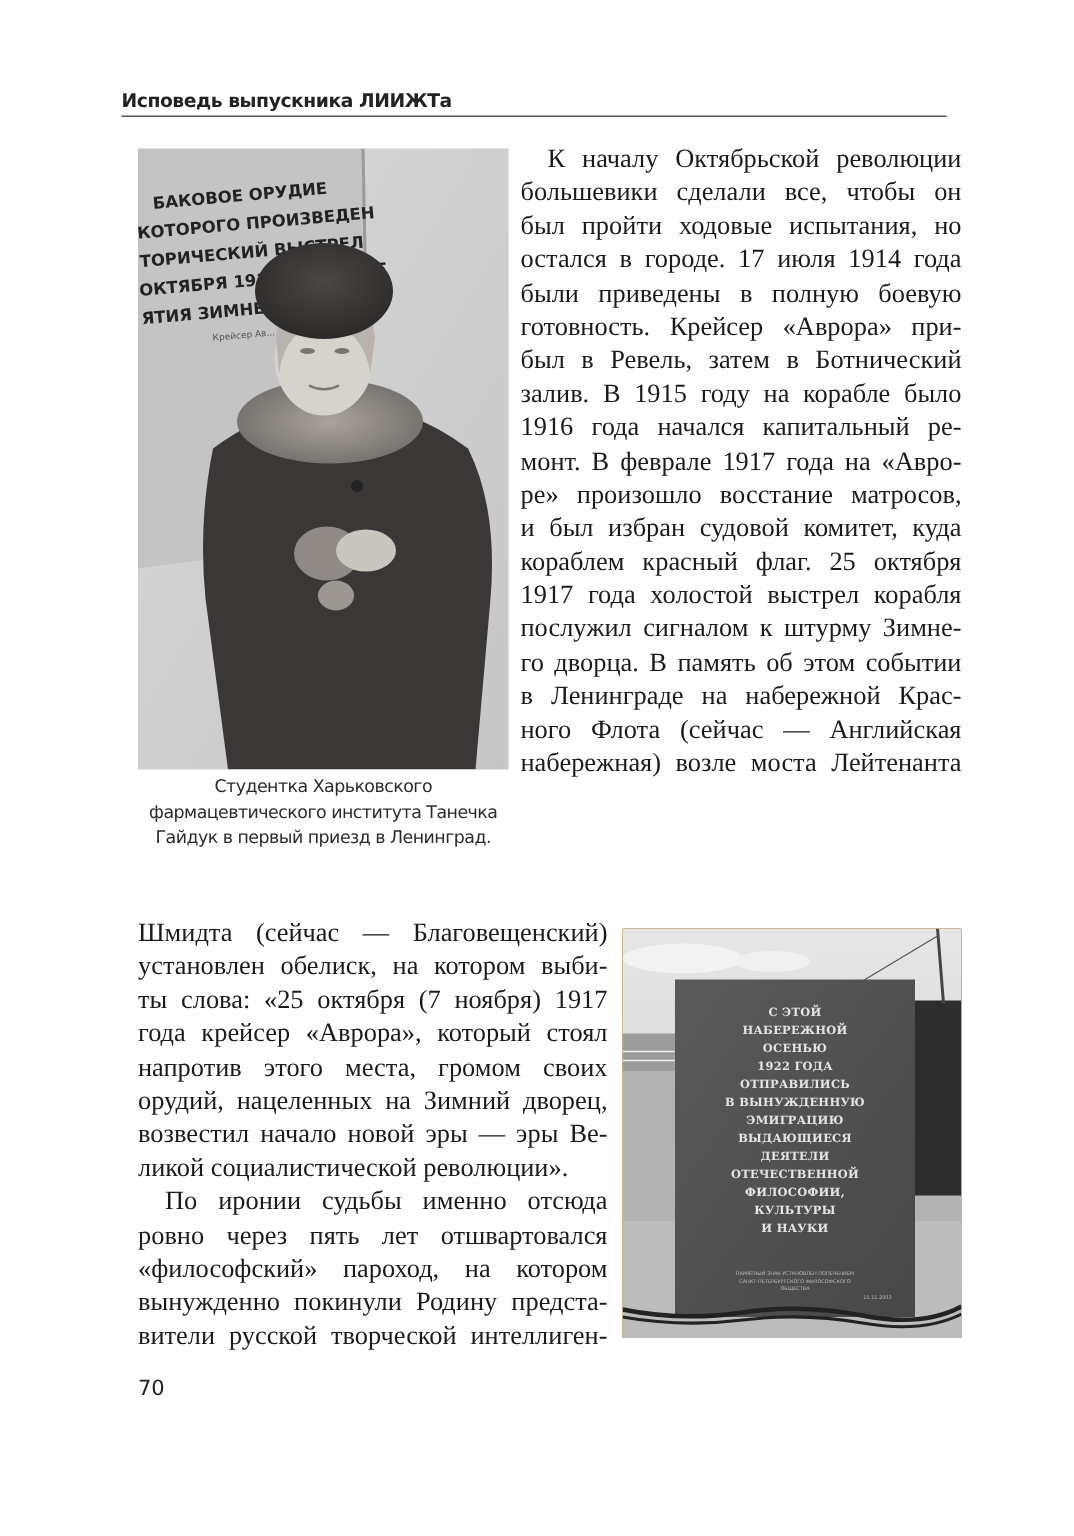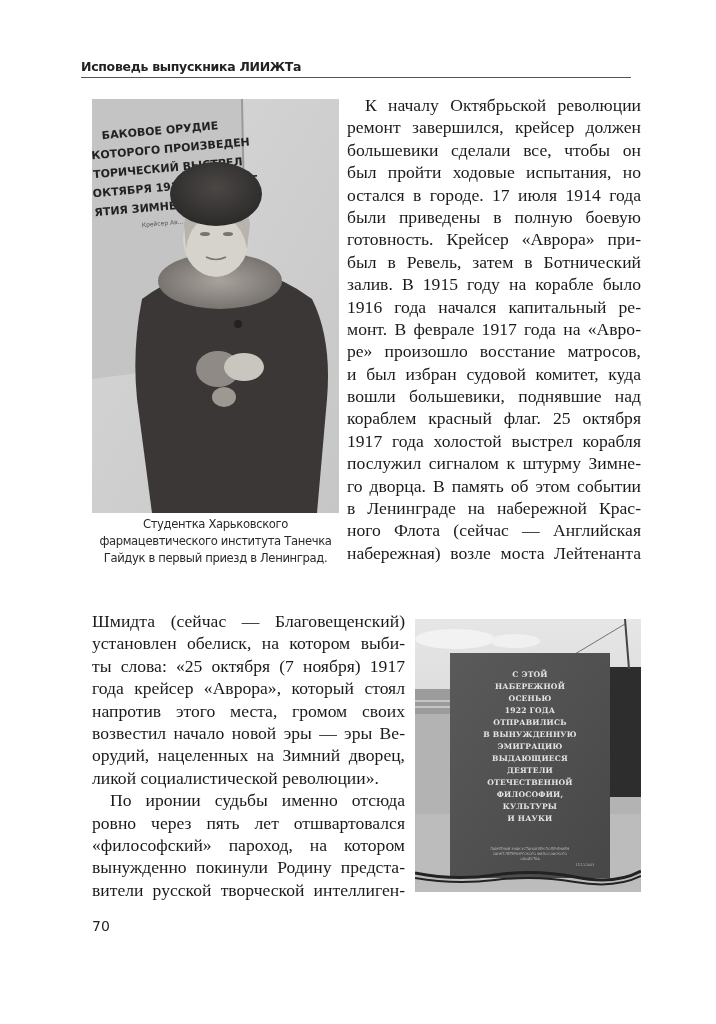--- a/index.html
+++ b/index.html
@@ -110,50 +110,48 @@
 </div>
 
 <div class="caption">
   <span>Студентка Харьковского</span>
   <span>фармацевтического института Танечка</span>
   <span>Гайдук в первый приезд в Ленинград.</span>
 </div>
 
 <div class="col-right">
   <span class="line indent" style="display: block; width: auto; word-spacing: 6.86979px;">К началу Октябрьской революции</span>
-  <span class="line" style="display: block; width: auto; word-spacing: 6.96875px;">ремонт завершился, крейсер должен</span>
   <span class="line" style="display: block; width: auto; word-spacing: 8.25px;">большевики сделали все, чтобы он</span>
   <span class="line" style="display: block; width: auto; word-spacing: 6.87891px;">был пройти ходовые испытания, но</span>
   <span class="line" style="display: block; width: auto; word-spacing: 4.04688px;">остался в городе. 17 июля 1914 года</span>
   <span class="line" style="display: block; width: auto; word-spacing: 8.54688px;">были приведены в полную боевую</span>
   <span class="line" style="display: block; width: auto; word-spacing: 8.54688px;">готовность. Крейсер «Аврора» при-</span>
   <span class="line" style="display: block; width: auto; word-spacing: 6.57188px;">был в Ревель, затем в Ботнический</span>
   <span class="line" style="display: block; width: auto; word-spacing: 4.71875px;">залив. В 1915 году на корабле было</span>
   <span class="line" style="display: block; width: auto; word-spacing: 7.72266px;">1916 года начался капитальный ре-</span>
   <span class="line" style="display: block; width: auto; word-spacing: 2.89844px;">монт. В феврале 1917 года на «Авро-</span>
   <span class="line" style="display: block; width: auto; word-spacing: 7.73438px;">ре» произошло восстание матросов,</span>
   <span class="line" style="display: block; width: auto; word-spacing: 5.32188px;">и был избран судовой комитет, куда</span>
-  <span class="line" style="display: block; width: auto; word-spacing: 8.96354px;">вошли большевики, поднявшие над</span>
   <span class="line" style="display: block; width: auto; word-spacing: 7.55469px;">кораблем красный флаг. 25 октября</span>
   <span class="line" style="display: block; width: auto; word-spacing: 5.38281px;">1917 года холостой выстрел корабля</span>
   <span class="line" style="display: block; width: auto; word-spacing: 3.19922px;">послужил сигналом к штурму Зимне-</span>
   <span class="line" style="display: block; width: auto; word-spacing: 2.58854px;">го дворца. В память об этом событии</span>
   <span class="line" style="display: block; width: auto; word-spacing: 7.56641px;">в Ленинграде на набережной Крас-</span>
   <span class="line" style="display: block; width: auto; word-spacing: 8.82812px;">ного Флота (сейчас — Английская</span>
   <span class="line" style="display: block; width: auto; word-spacing: 5.27083px;">набережная) возле моста Лейтенанта</span>
 </div>
 
 <div class="col-bottom">
   <span class="line" style="display: block; width: auto; word-spacing: 11.2656px;">Шмидта (сейчас — Благовещенский)</span>
   <span class="line" style="display: block; width: auto; word-spacing: 6.01953px;">установлен обелиск, на котором выби-</span>
   <span class="line" style="display: block; width: auto; word-spacing: 4.75521px;">ты слова: «25 октября (7 ноября) 1917</span>
   <span class="line" style="display: block; width: auto; word-spacing: 6.01562px;">года крейсер «Аврора», который стоял</span>
   <span class="line" style="display: block; width: auto; word-spacing: 10.332px;">напротив этого места, громом своих</span>
+  <span class="line" style="display: block; width: auto; word-spacing: 4.125px;">орудий, нацеленных на Зимний дворец,</span>
   <span class="line" style="display: block; width: auto; word-spacing: 2.94531px;">возвестил начало новой эры — эры Ве-</span>
-  <span class="line" style="display: block; width: auto; word-spacing: 4.125px;">орудий, нацеленных на Зимний дворец,</span>
   <span class="line last">ликой социалистической революции».</span>
   <span class="line indent" style="display: block; width: auto; word-spacing: 9.58984px;">По иронии судьбы именно отсюда</span>
   <span class="line" style="display: block; width: auto; word-spacing: 10.5352px;">ровно через пять лет отшвартовался</span>
   <span class="line" style="display: block; width: auto; word-spacing: 12.6458px;">«философский» пароход, на котором</span>
   <span class="line" style="display: block; width: auto; word-spacing: 5px;">вынужденно покинули Родину предста-</span>
   <span class="line" style="display: block; width: auto; word-spacing: 4.78646px;">вители русской творческой интеллиген-</span>
 </div>
 
 <div class="photo2">
   <svg width="226" height="273" viewBox="0 0 226 273">

